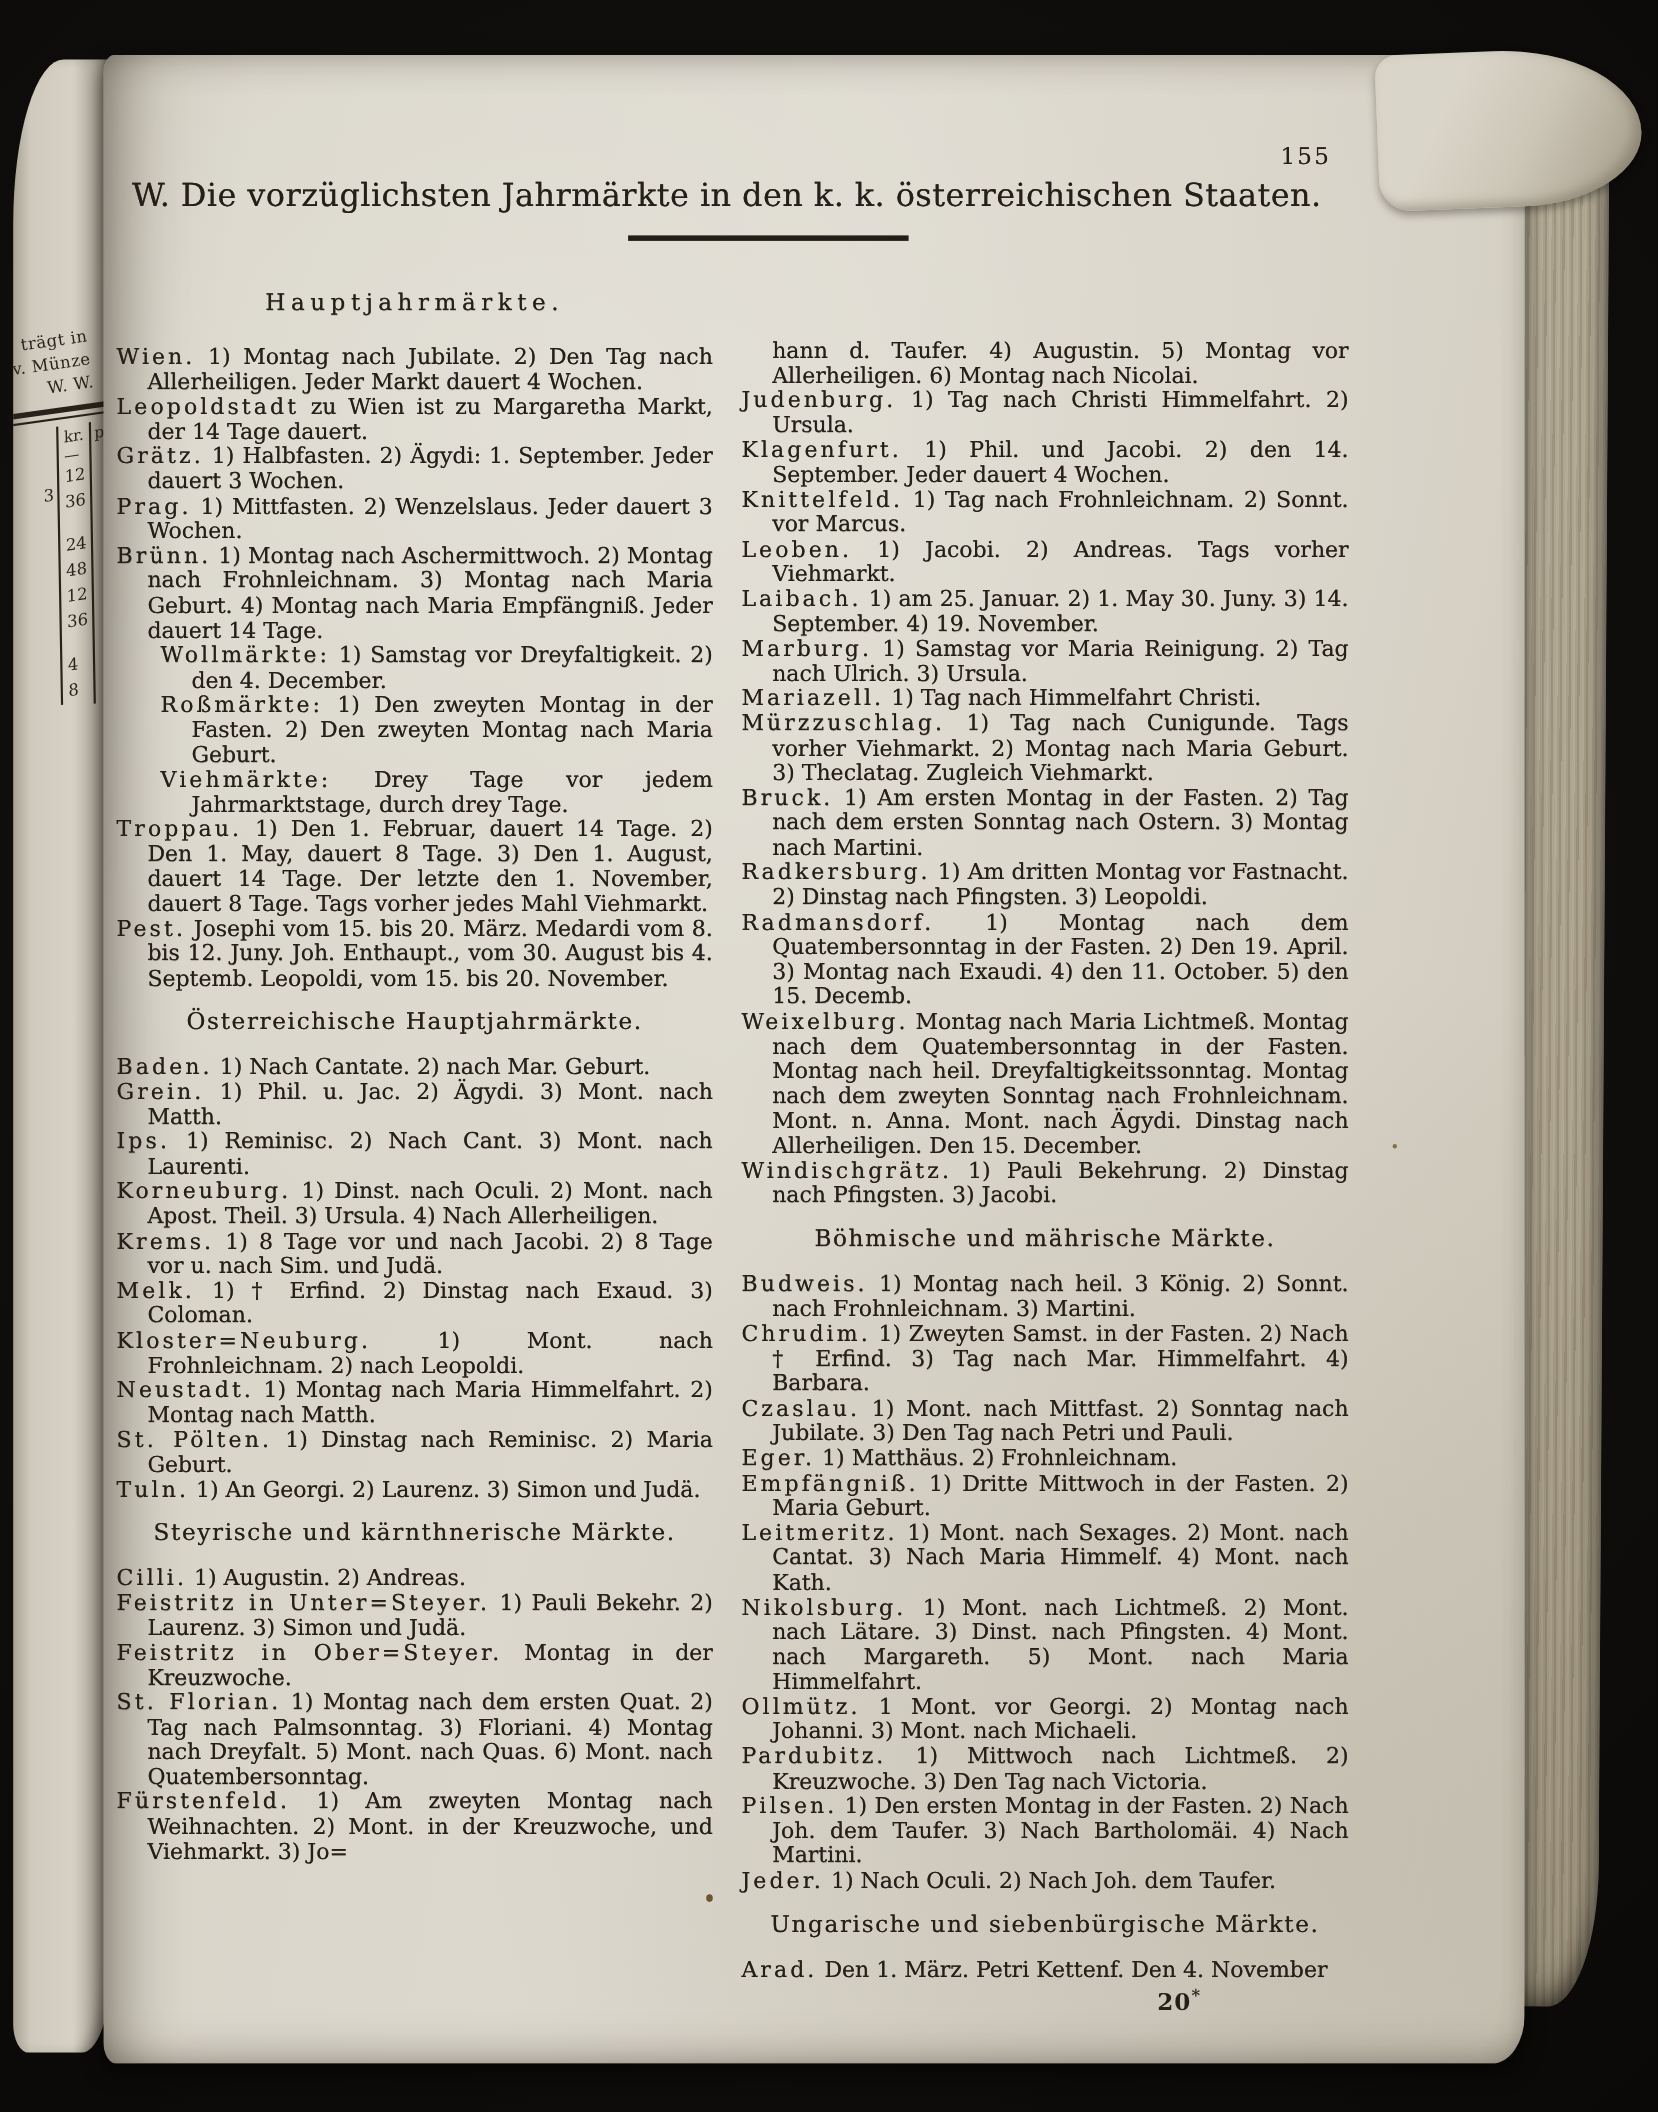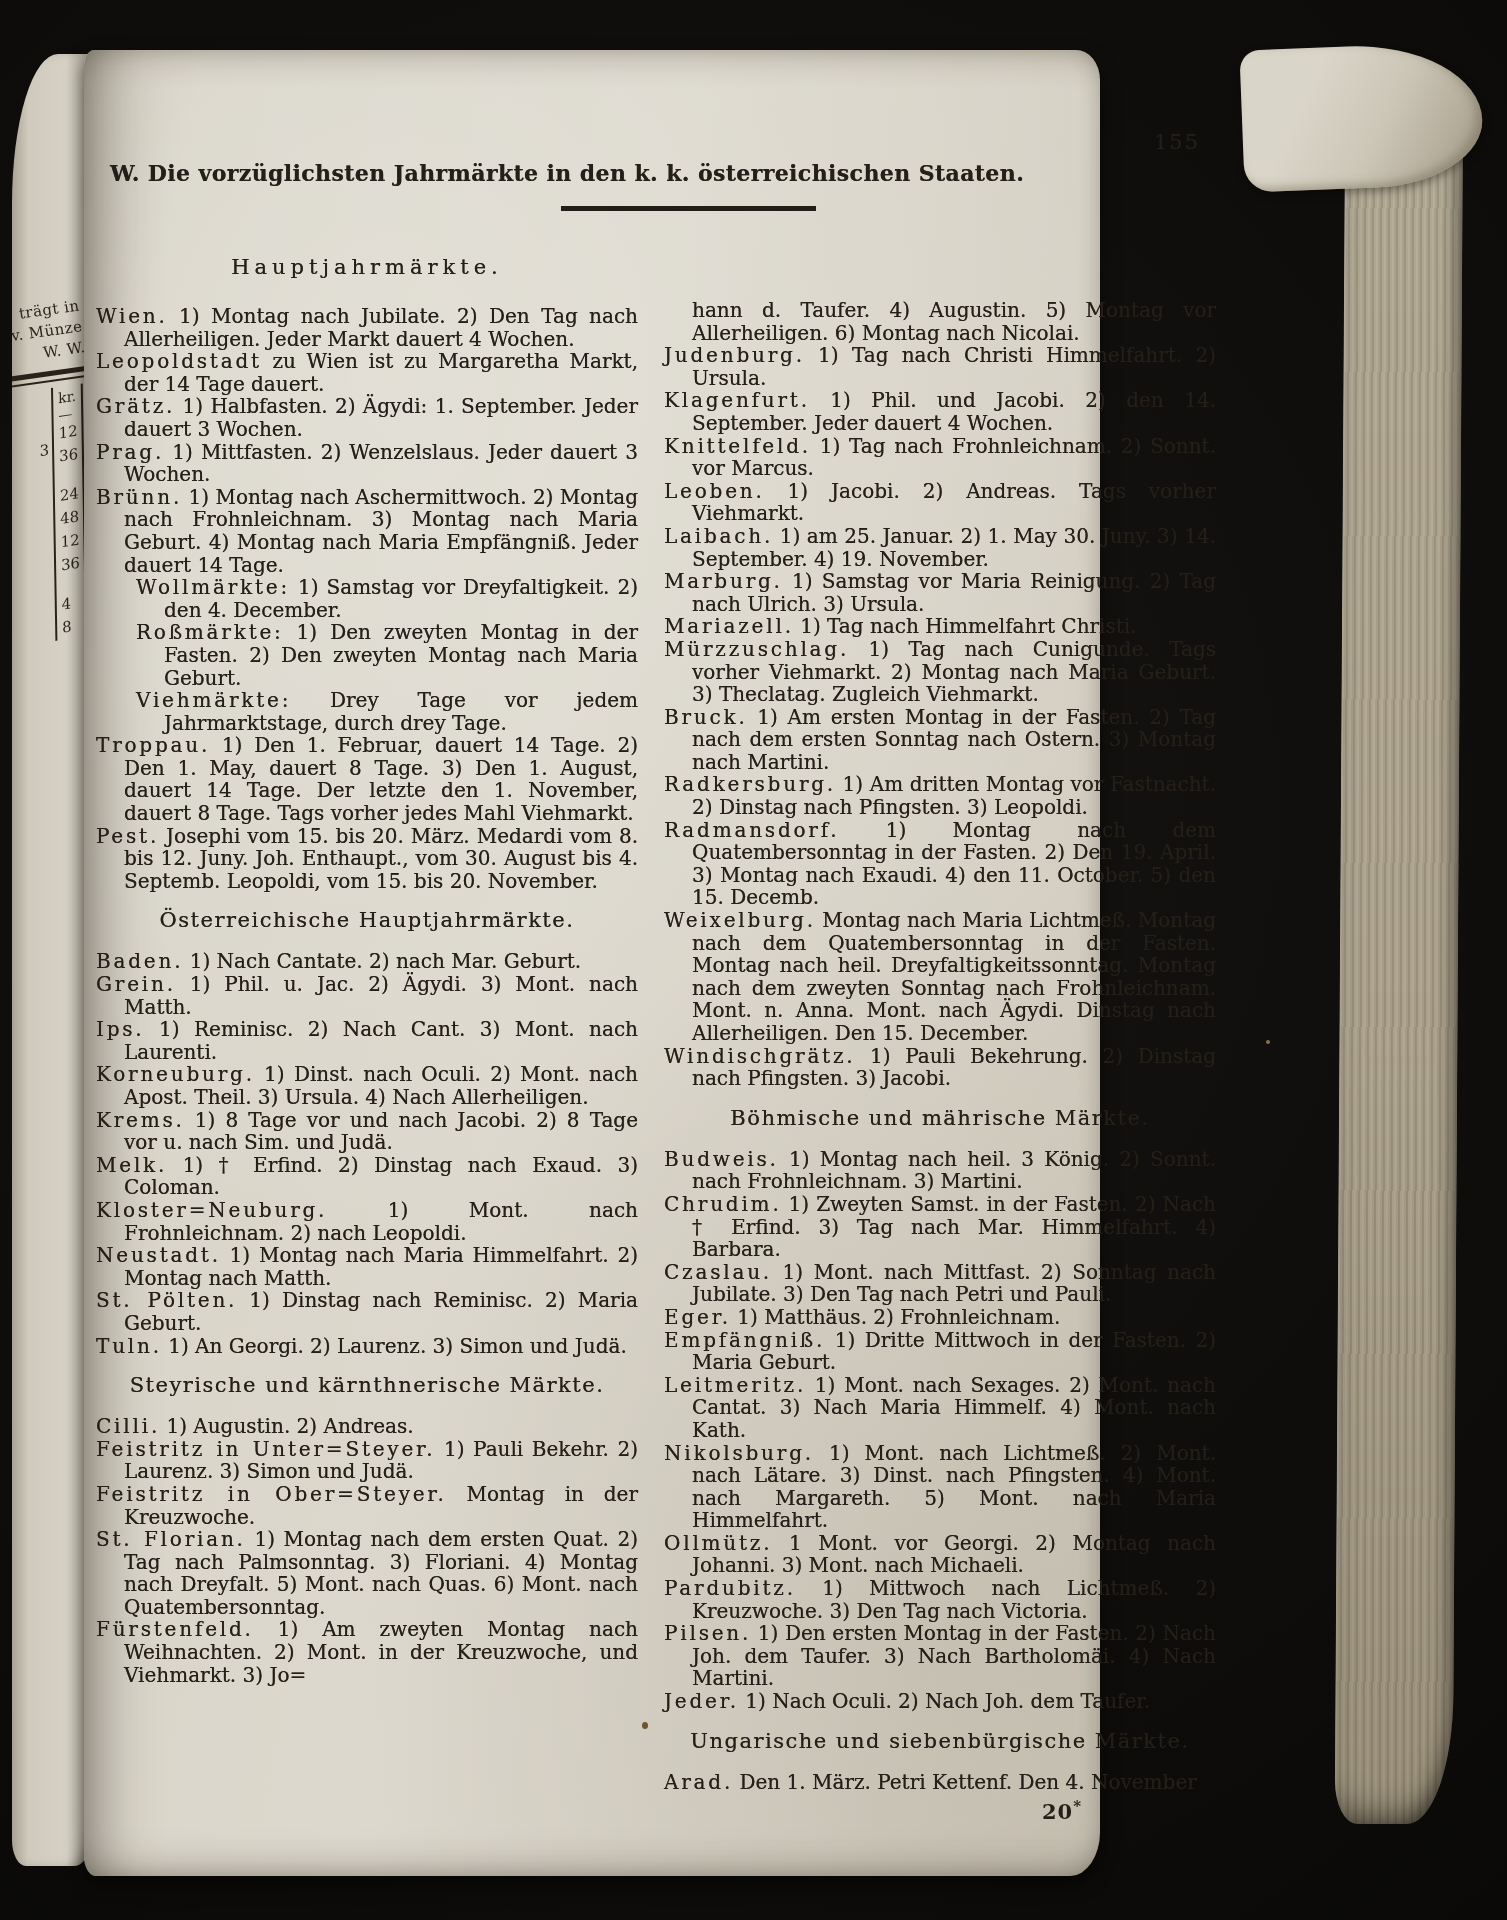--- a/index.html
+++ b/index.html
@@ -34,21 +34,21 @@
   .frag-kr{font-size:14px;padding:3px 0 2px;}
   .frag-dash{font-size:14px;line-height:14px;}
   .frag-val{font-size:15px;line-height:23px;}
   .frag-val.group-start{margin-top:16px;}
   .frag-pf{
     position:absolute;right:-4px;top:0;border-left:2px solid #28221b;
     padding:3px 0 0 3px;font-size:14px;height:100%;
   }
   
   .page{
-    position:absolute;left:84px;top:50px;width:1016px;height:1826px;z-index:2;
+    position:absolute;left:94px;top:50px;width:1292px;height:1826px;z-index:2;
     background:
       radial-gradient(120% 80% at 30% 18%, rgba(255,255,255,.22), transparent 60%),
       radial-gradient(90% 70% at 82% 88%, rgba(110,100,80,.14), transparent 62%),
       linear-gradient(100deg,#c9c4b6 0%,#d8d4c8 9%,#dcd8cd 45%,#d7d2c6 78%,#cdc7b9 100%);
     border-radius:10px 24px 30px 12px / 16px 30px 44px 20px;
     box-shadow:
       inset 44px 0 58px -34px rgba(55,45,35,.55),
       inset -12px 0 26px -18px rgba(90,80,65,.38),
       inset 0 22px 38px -28px rgba(75,64,50,.42),
       inset 0 -26px 42px -30px rgba(70,60,48,.5),
@@ -77,21 +77,21 @@
   }
   
   .content{position:absolute;left:12px;top:66px;width:1130px;z-index:3;color:#251f19;}
   .page-number{
     position:absolute;left:1058px;top:14px;
     font-size:21px;letter-spacing:2px;
     text-shadow:0 0 .6px rgba(36,28,20,.7);
   }
   .title{
     margin:0;padding:44px 0 0 14px;
-    font-size:22px;font-weight:bold;letter-spacing:.4px;
+    font-size:29px;font-weight:normal;letter-spacing:.4px;
     text-shadow:0 0 .6px rgba(36,28,20,.65), .3px .4px 0 rgba(36,28,20,.22);
   }
   .title-rule{width:255px;height:5px;background:#221d17;margin:20px 0 0 465px;}
   .columns{display:flex;gap:26px;margin-top:44px;}
   .col-left{width:542px;}
   .col-right{width:552px;padding-top:44px;}
   .col-heading{
     text-align:center;font-size:21px;letter-spacing:1.5px;margin:16px 0 18px;
     text-shadow:0 0 .6px rgba(36,28,20,.7), .3px .3px 0 rgba(36,28,20,.2);
   }

